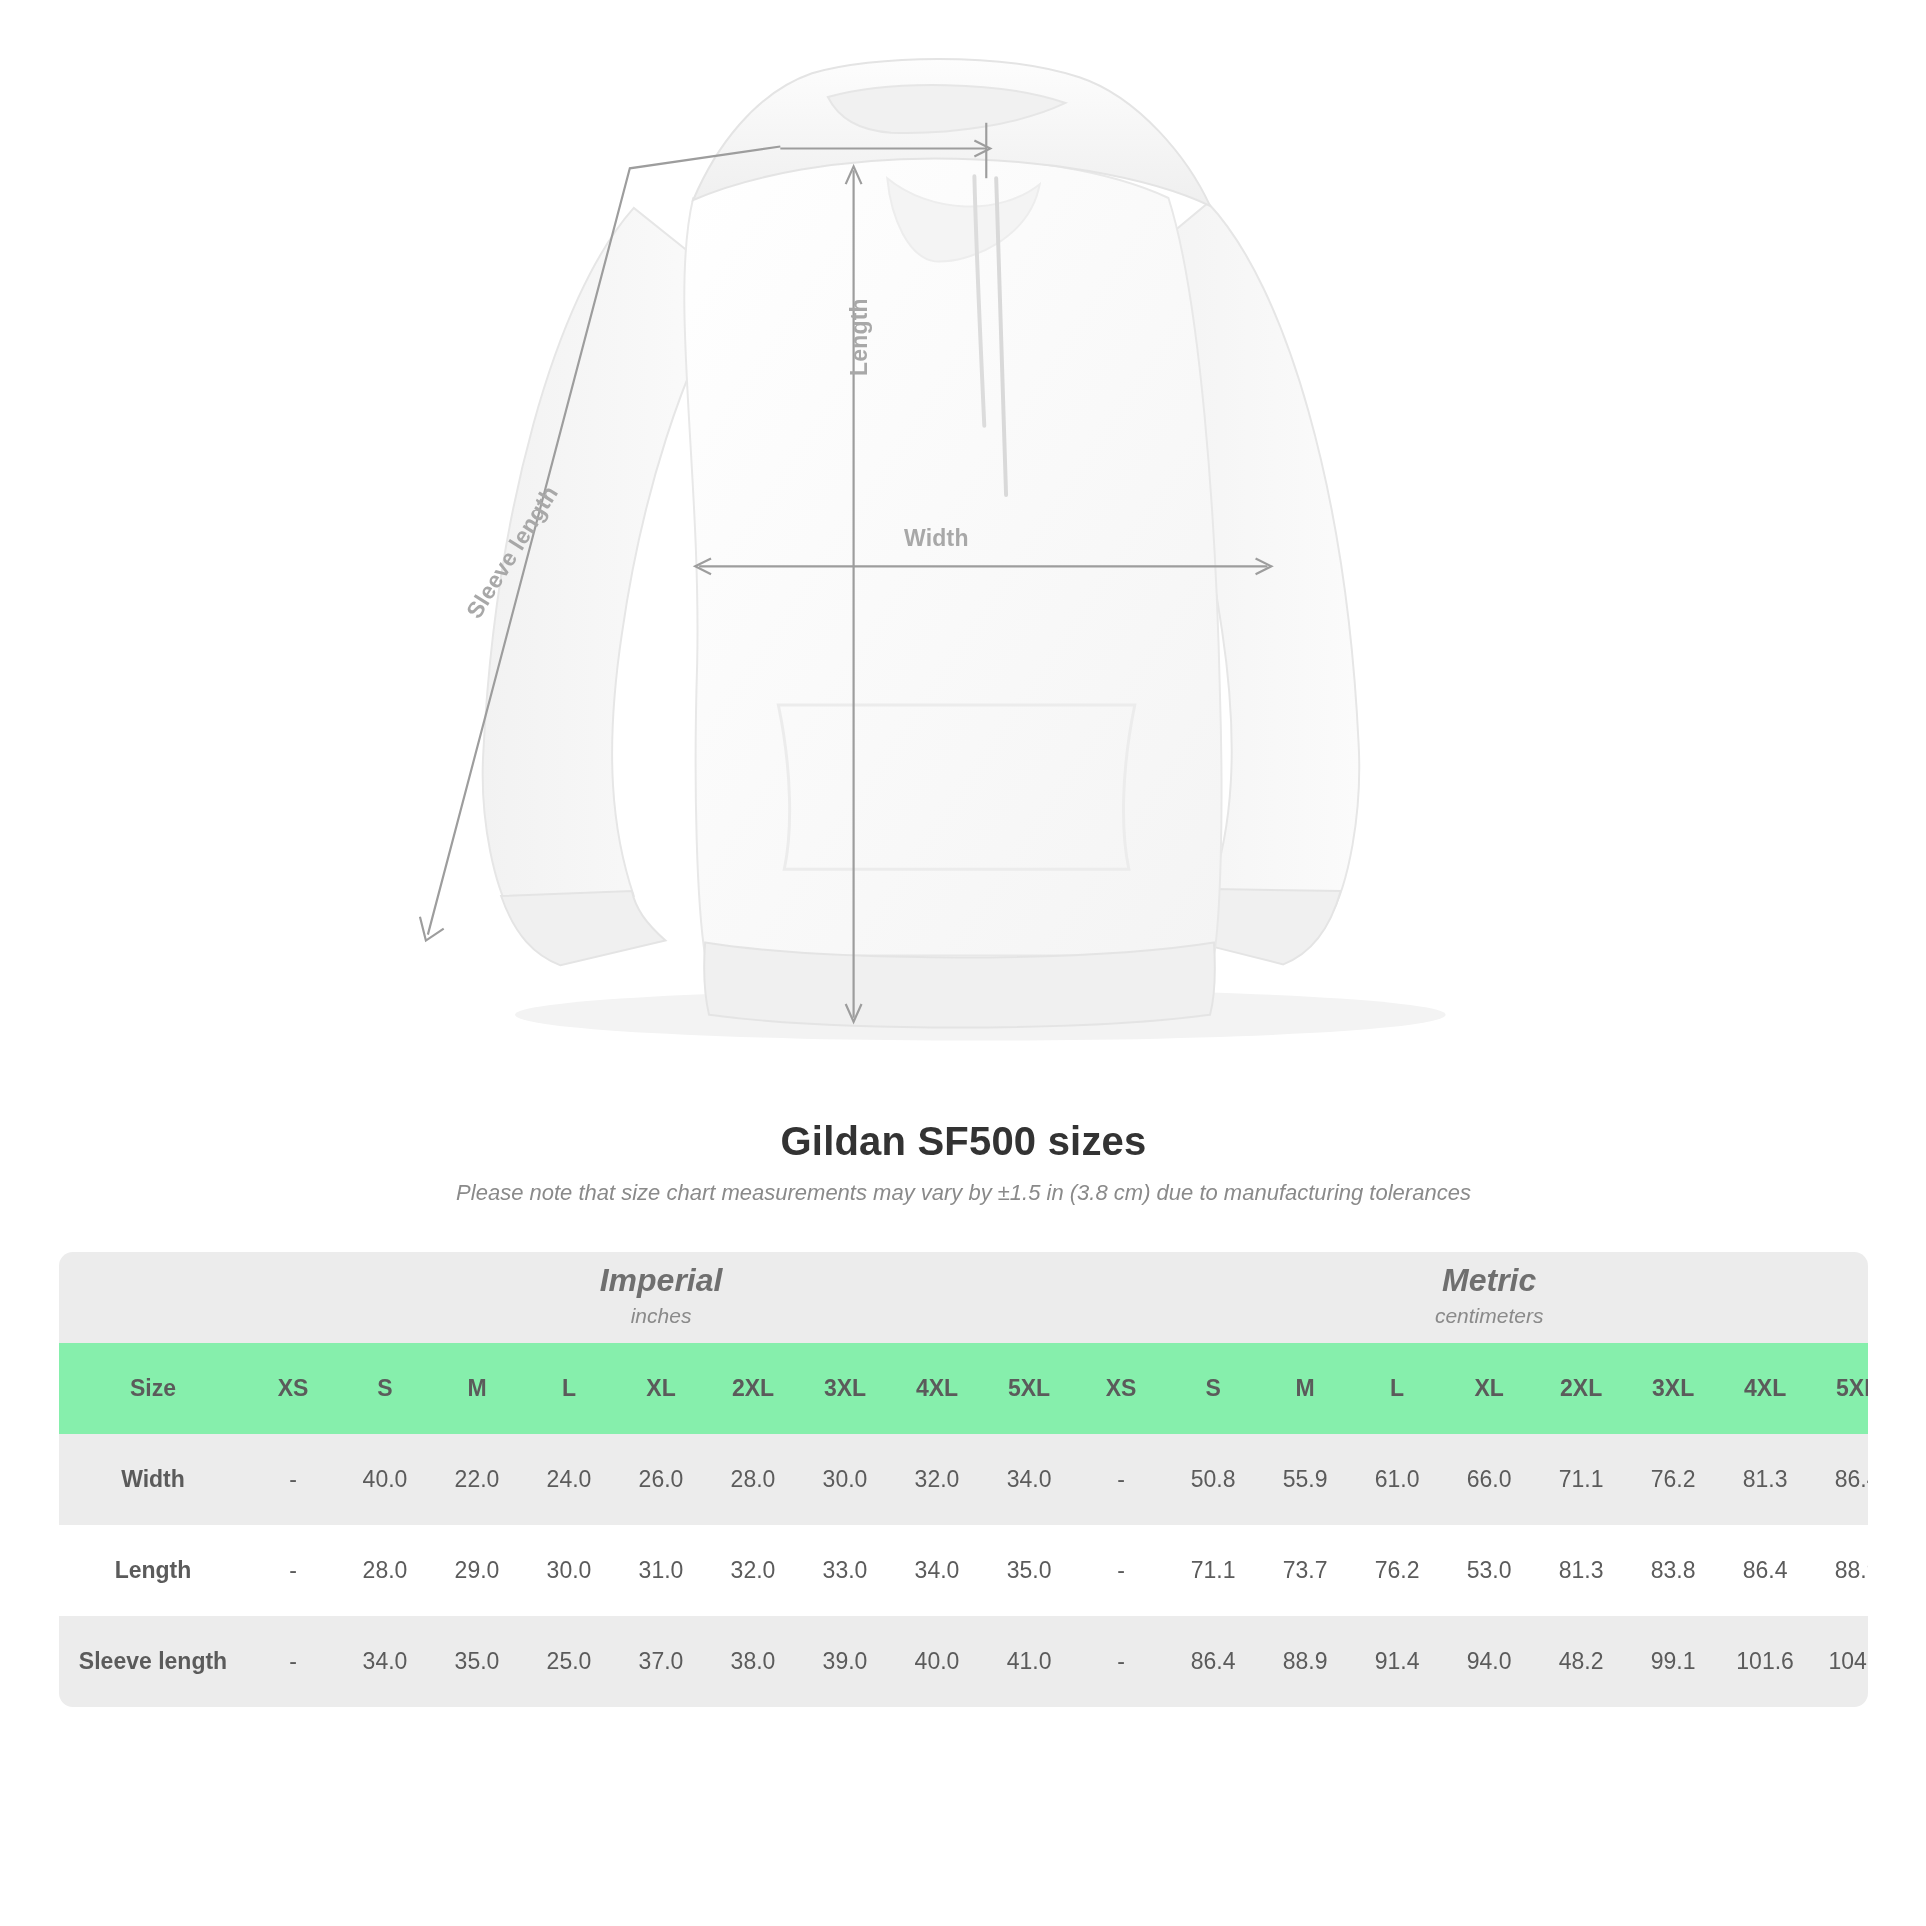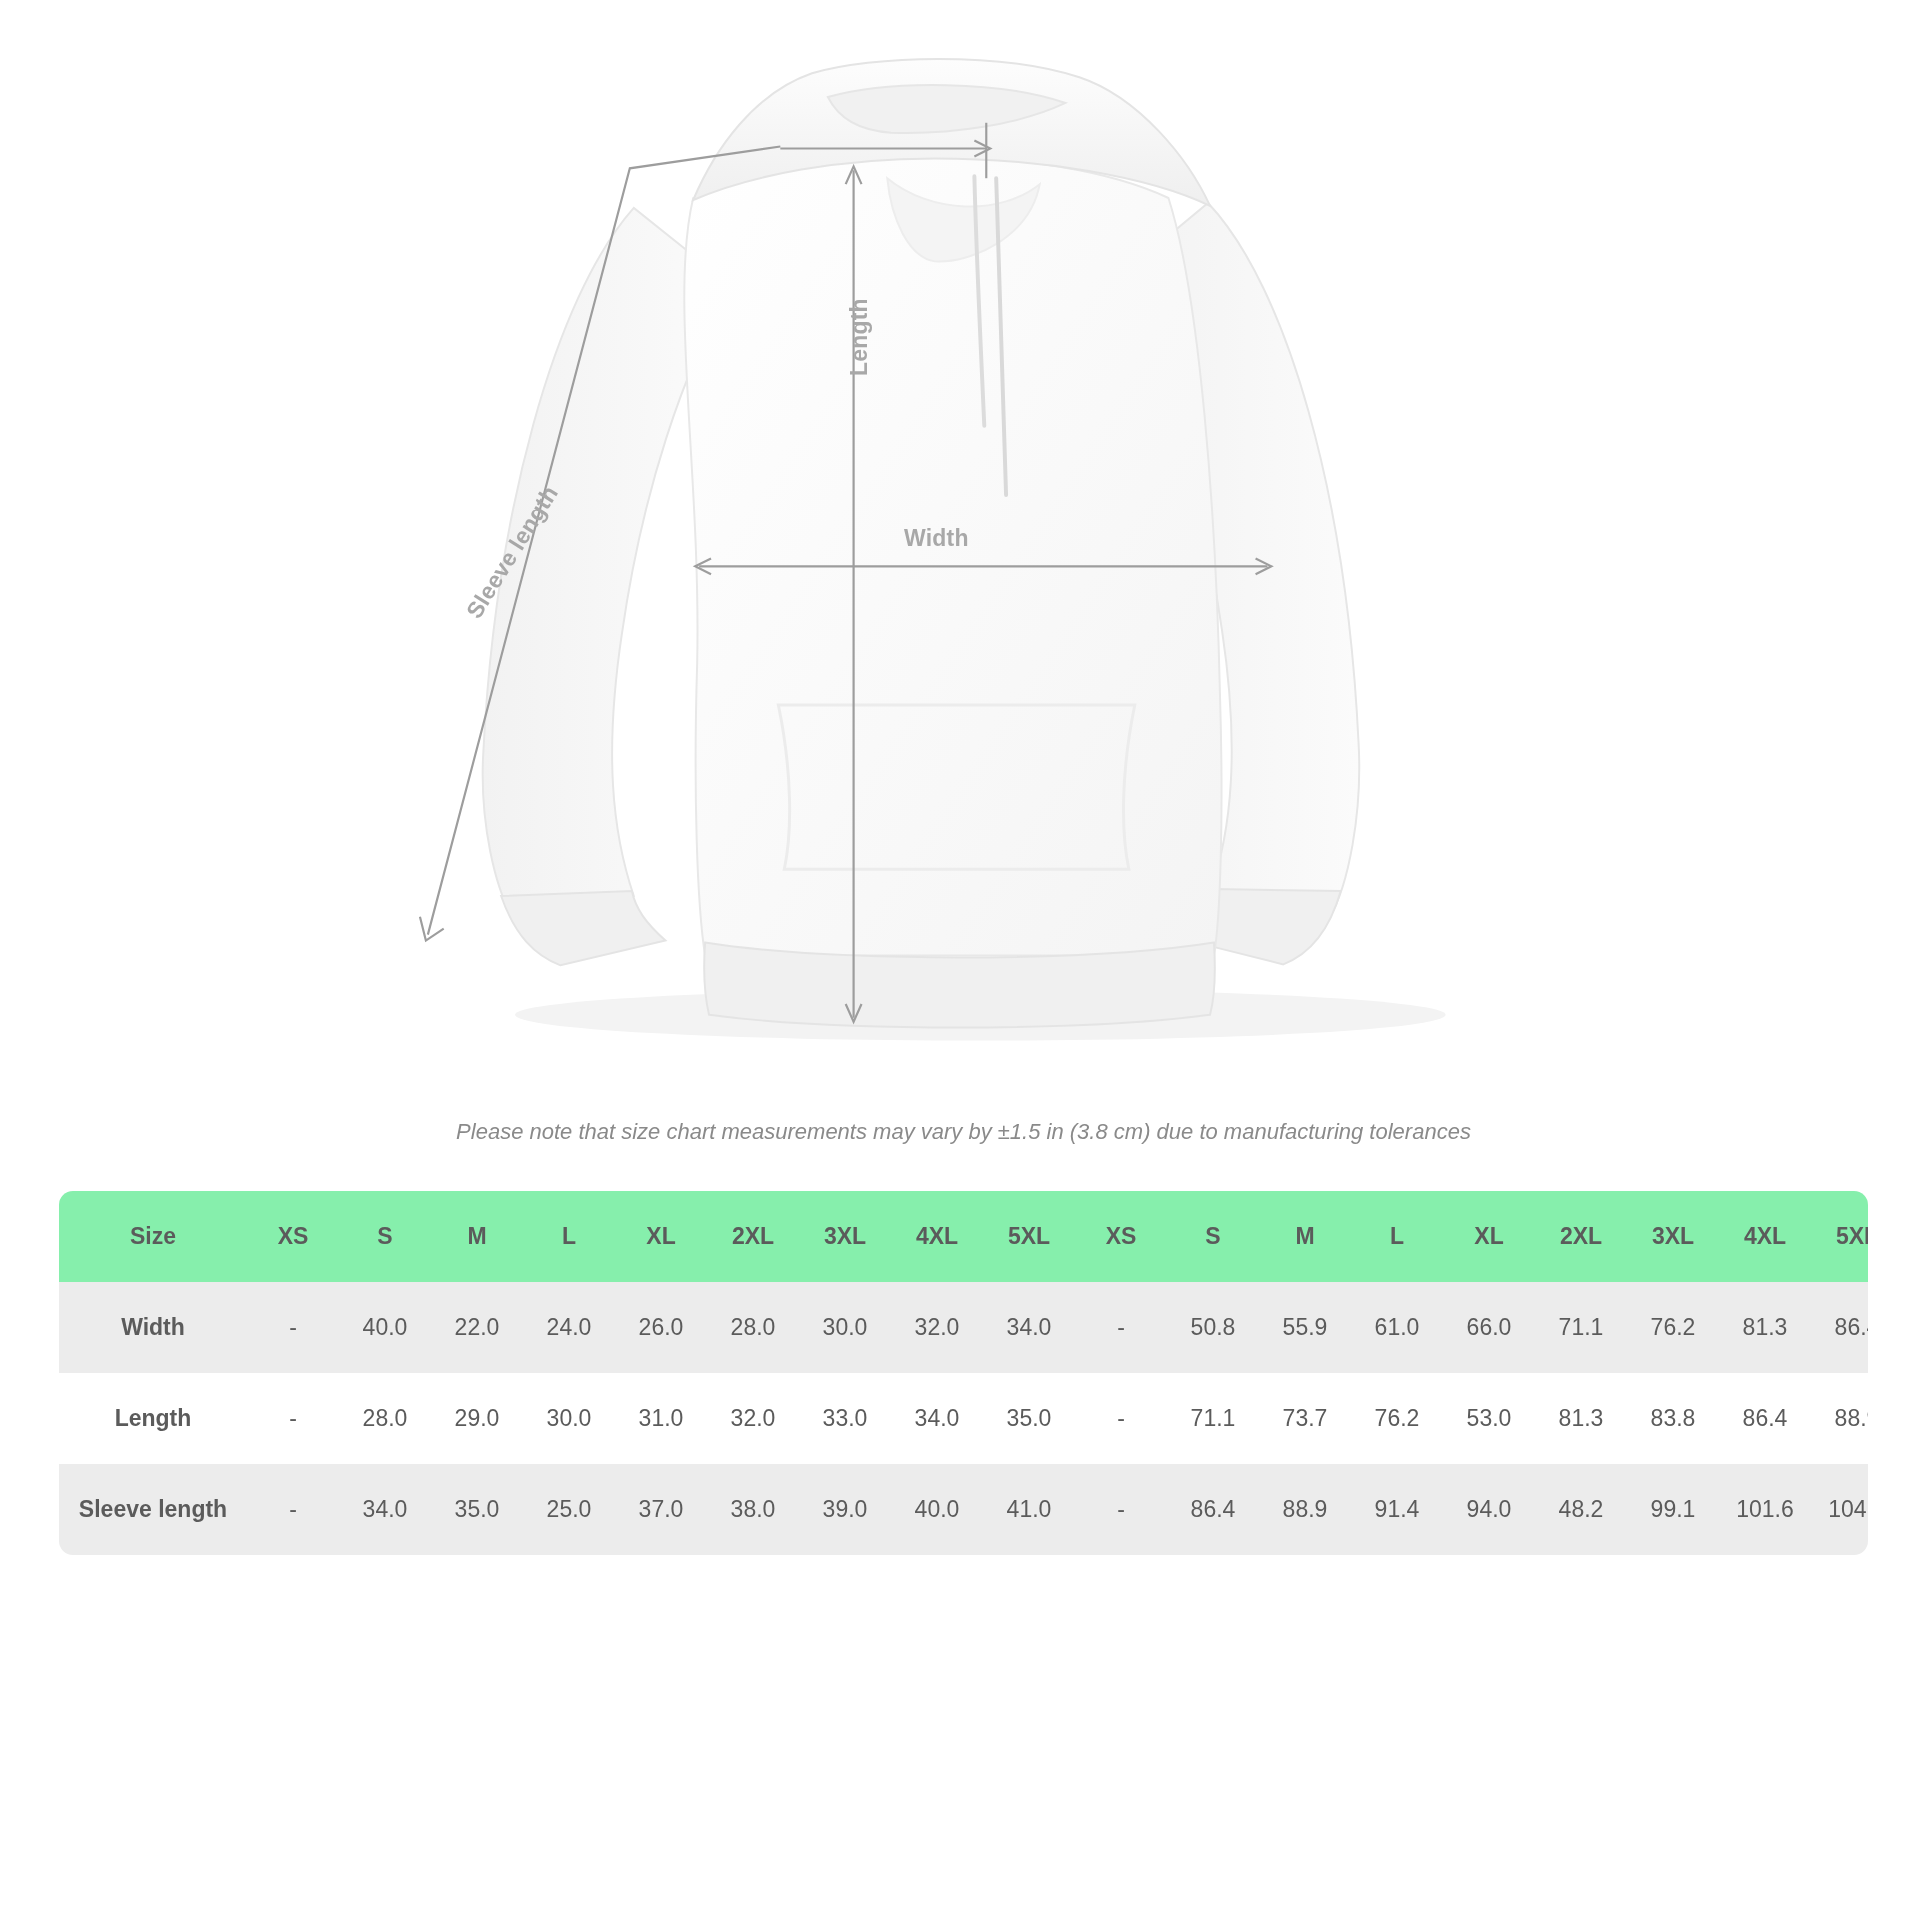--- a/index.html
+++ b/index.html
@@ -209,20 +209,21 @@
         <line x1="996" y1="124" x2="996" y2="180"></line>
       </g>
     </svg>
 
     <div class="dim-label label-width">Width</div>
     <div class="dim-label label-length">Length</div>
     <div class="dim-label label-sleeve">Sleeve length</div>
   </div>
 
   <div class="title-block">
+    <h1 class="chart-title">Gildan SF500 sizes</h1>
     <p class="chart-note">Please note that size chart measurements may vary by ±1.5 in (3.8 cm) due to manufacturing tolerances</p>
   </div>
 
   <div class="table-wrap">
     <table class="size-table">
       <colgroup>
         <col class="col-first">
         <col class="col-cell">
           <col class="col-cell">
           <col class="col-cell">
@@ -236,20 +237,31 @@
           <col class="col-cell">
           <col class="col-cell">
           <col class="col-cell">
           <col class="col-cell">
         <col class="col-cell">
           <col class="col-cell">
           <col class="col-cell">
           <col class="col-cell">
       </colgroup>
       <tbody>
+        <tr class="unit-row">
+          <td></td>
+          <td colspan="9">
+            <div class="unit-title">Imperial</div>
+            <div class="unit-sub">inches</div>
+          </td>
+          <td colspan="9">
+            <div class="unit-title">Metric</div>
+            <div class="unit-sub">centimeters</div>
+          </td>
+        </tr>
 
         <tr class="hdr-row">
           <td>Size</td>
           <td>XS</td>
           <td>S</td>
           <td>M</td>
           <td>L</td>
           <td>XL</td>
           <td>2XL</td>
           <td>3XL</td>

